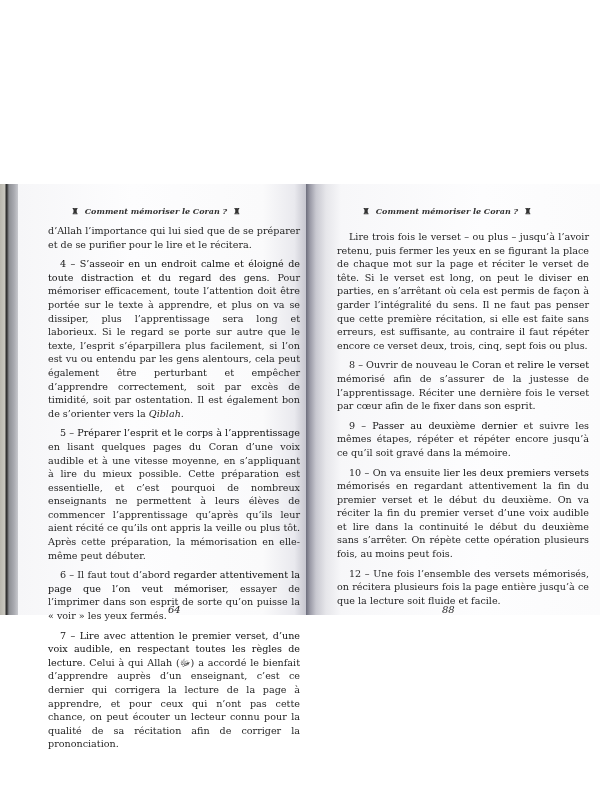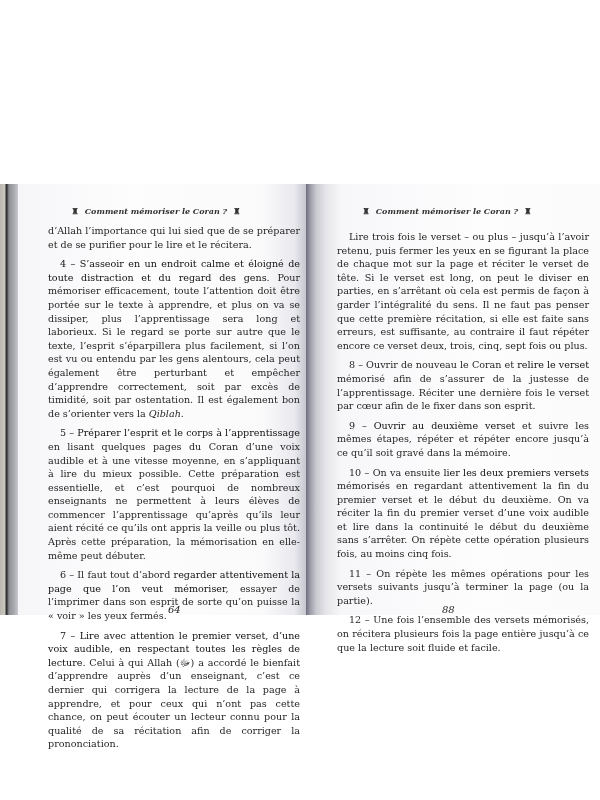--- a/index.html
+++ b/index.html
@@ -62,19 +62,18 @@
   <div class="pagenum">64</div>
 </div>
 
 <div class="page right">
   <div class="running-head">
     <span class="orn">♜</span><span>Comment mémoriser  le Coran ?</span><span class="orn">♜</span>
   </div>
   <div class="text">
     <p><span>Lire trois fois le verset – ou plus – jusqu’à l’avoir retenu, puis fermer les yeux en se figurant la place de chaque mot sur la page et réciter le verset de tête. Si le verset est long, on peut le diviser en parties, en s’arrêtant où cela est permis de façon à garder l’intégralité du sens. Il ne faut pas penser que cette première récitation, si elle est faite sans erreurs, est suffisante, au contraire il faut répéter encore ce verset deux, trois, cinq, sept fois ou plus.</span></p>
     <p><span>8 – Ouvrir de nouveau le Coran et </span><b>relire le verset</b><span> mémorisé afin de s’assurer de la justesse de l’apprentissage. Réciter une dernière fois le verset par cœur afin de le fixer dans son esprit.</span></p>
-    <p><span>9 – </span><b>Ouvrir au deuxième verset</b><span> et suivre les mêmes étapes, répéter et répéter encore jusqu’à ce qu’il soit gravé dans la mémoire.</span></p>
-    <p><span>10 – On va ensuite </span><b>lier les deux premiers versets</b><span> mémorisés en regardant attentivement la fin du premier verset et le début du deuxième. On va réciter la fin du premier verset d’une voix audible et lire dans la continuité le début du deuxième sans s’arrêter. On répète cette opération plusieurs fois, au moins cinq fois.</span></p>
-    <p><span>11 – On répète les mêmes opérations pour les versets suivants jusqu’à terminer la page (ou la partie).</span></p>
+    <p><span>9 – </span><b>Passer au deuxième dernier</b><span> et suivre les mêmes étapes, répéter et répéter encore jusqu’à ce qu’il soit gravé dans la mémoire.</span></p>
+    <p><span>10 – On va ensuite </span><b>lier les deux premiers versets</b><span> mémorisés en regardant attentivement la fin du premier verset et le début du deuxième. On va réciter la fin du premier verset d’une voix audible et lire dans la continuité le début du deuxième sans s’arrêter. On répète cette opération plusieurs fois, au moins peut fois.</span></p>
     <p><span>12 – Une fois l’ensemble des versets mémorisés, on récitera plusieurs fois la page entière jusqu’à ce que la lecture soit fluide et facile.</span></p>
   </div>
   <div class="pagenum">88</div>
 </div>
 
 </body></html>

